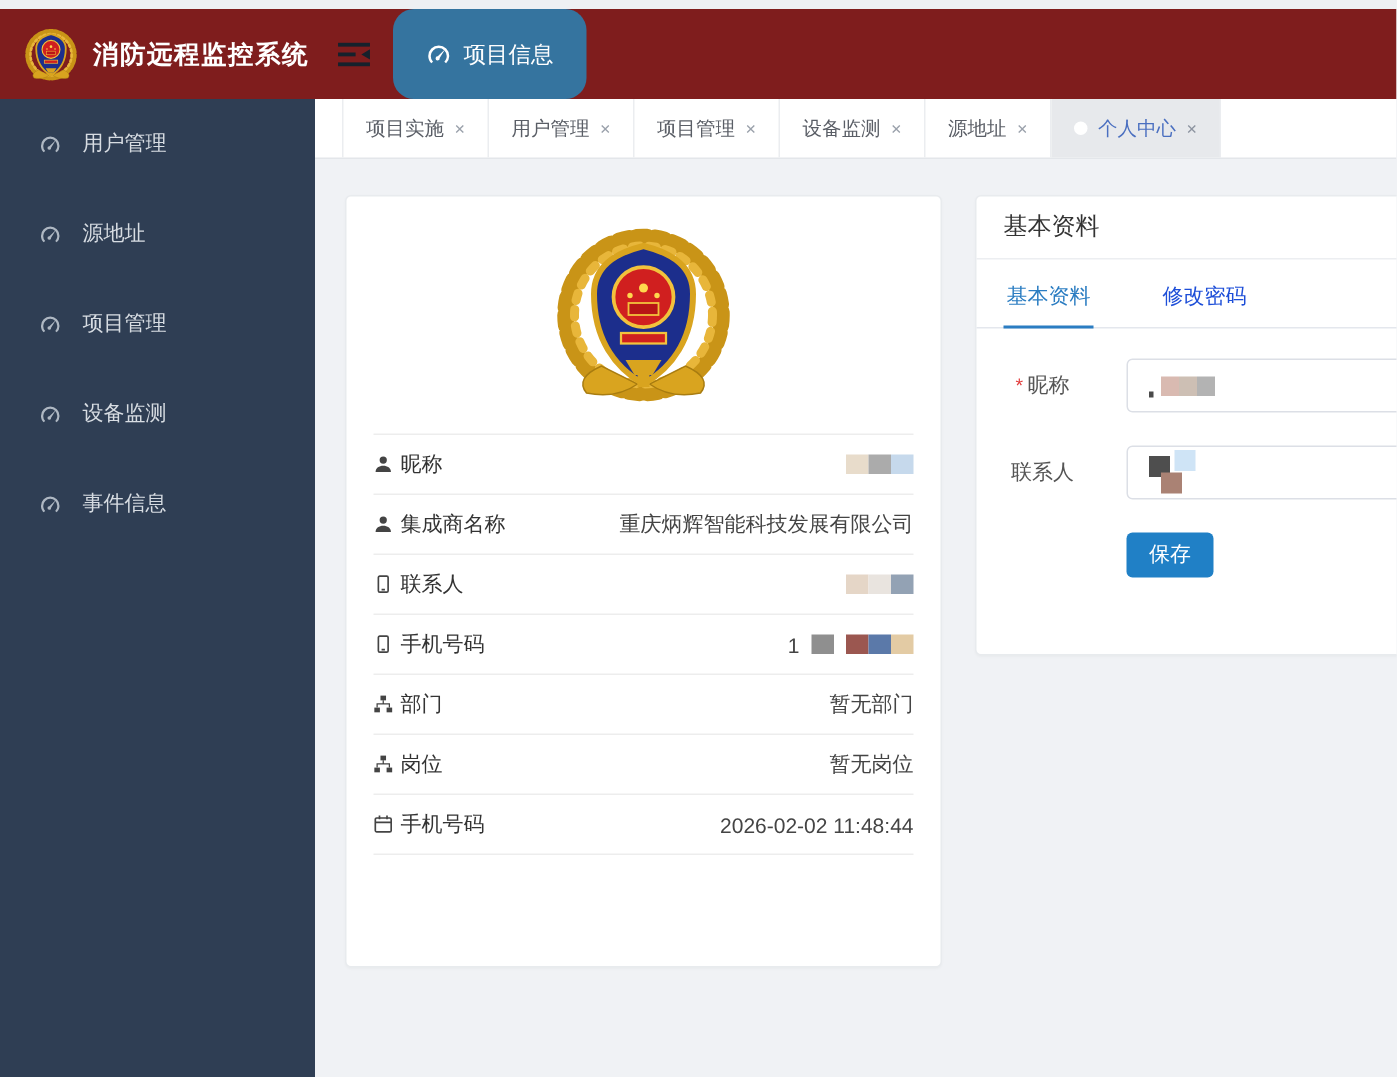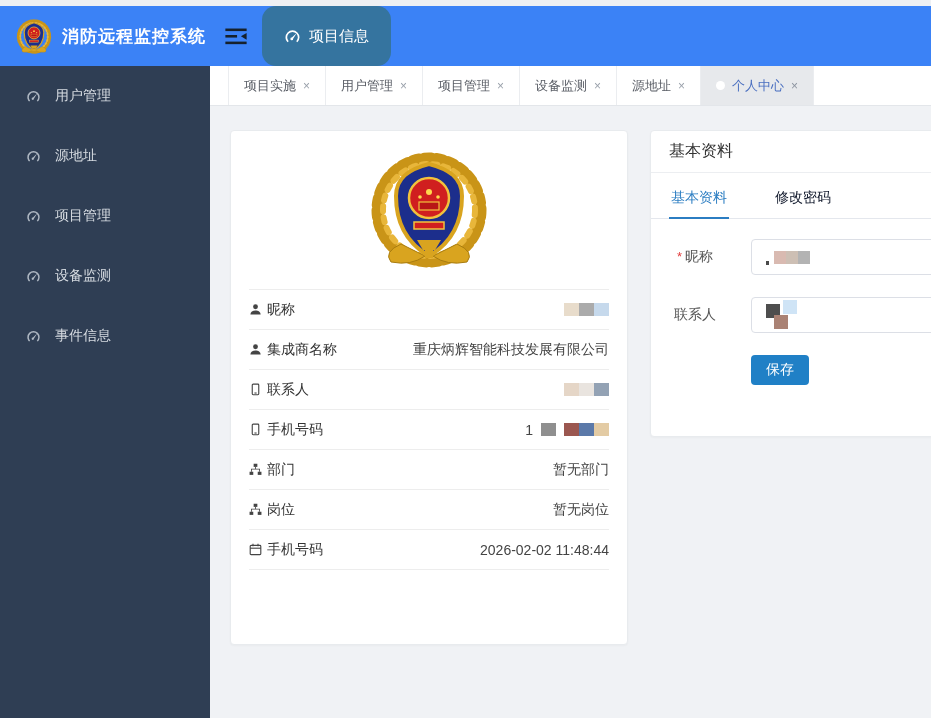--- a/index.html
+++ b/index.html
@@ -8,21 +8,21 @@
     position:relative;
     font-family:"Liberation Sans", sans-serif;
     background:#f0f2f5;
     color:#333;
   }
   
   .top-strip { position:absolute; left:0; top:0; width:931px; height:6px; background:#eef0f3; }
   
   .header {
     position:absolute; left:0; top:6px; width:931px; height:60px;
-    background:#3b82f6; display:flex; align-items:stretch;
+    background:#7f1d1d; display:flex; align-items:stretch;
   }
   .brand { width:210px; display:flex; align-items:center; padding-left:16px; gap:10px; }
   .brand-logo { width:36px; height:37px; flex:0 0 auto; }
   .brand-title { color:#fff; font-size:17px; font-weight:bold; letter-spacing:1px; white-space:nowrap; }
   .toggle-btn { width:52px; display:flex; align-items:center; justify-content:center; cursor:pointer; }
   .topnav-item {
     display:flex; align-items:center; gap:8px; padding:0 22px;
     background:#35749f; color:#fff; font-size:15px; cursor:pointer;border-radius:14px;
   }
   .topnav-item .gauge { width:17px; height:17px; color:#fff; }
@@ -73,21 +73,21 @@
   }
   .prow-label { display:flex; align-items:center; gap:5px; color:#333; }
   .prow-label svg { width:13px; height:13px; color:#444; }
   .prow-value { color:#444; display:flex; align-items:center; gap:8px; }
   
   .mosaic { display:inline-flex; }
   .mb { width:15px; height:13px; display:inline-block; }
   
   .form-card { left:440px; top:24px; width:500px; height:307px; }
   .inner-tabs { display:flex; gap:44px; padding:0 18px; margin-top:16px; border-bottom:1px solid #e4e7ed; }
-  .inner-tab { padding:0 2px 11px; font-size:14px; color:#0f172a; cursor:pointer; position:relative; }
+  .inner-tab { padding:0 2px 11px; font-size:14px; color:#1d4ed8; cursor:pointer; position:relative; }
   .inner-tab.active { color:#2b7dc2; }
   .inner-tab.active::after {
     content:""; position:absolute; left:0; right:0; bottom:-1px; height:2px; background:#2b7dc2;
   }
   .form { margin-top:20px; }
   .frow { display:flex; align-items:center; margin-bottom:22px; }
   .flabel { width:88px; text-align:center; font-size:14px; color:#555; margin-right:12px; white-space:nowrap; }
   .req { color:#e23c3c; margin-right:3px; font-size:13px; }
   .finput {
     width:390px; height:36px; border:1px solid #dcdfe6; border-radius:4px;

